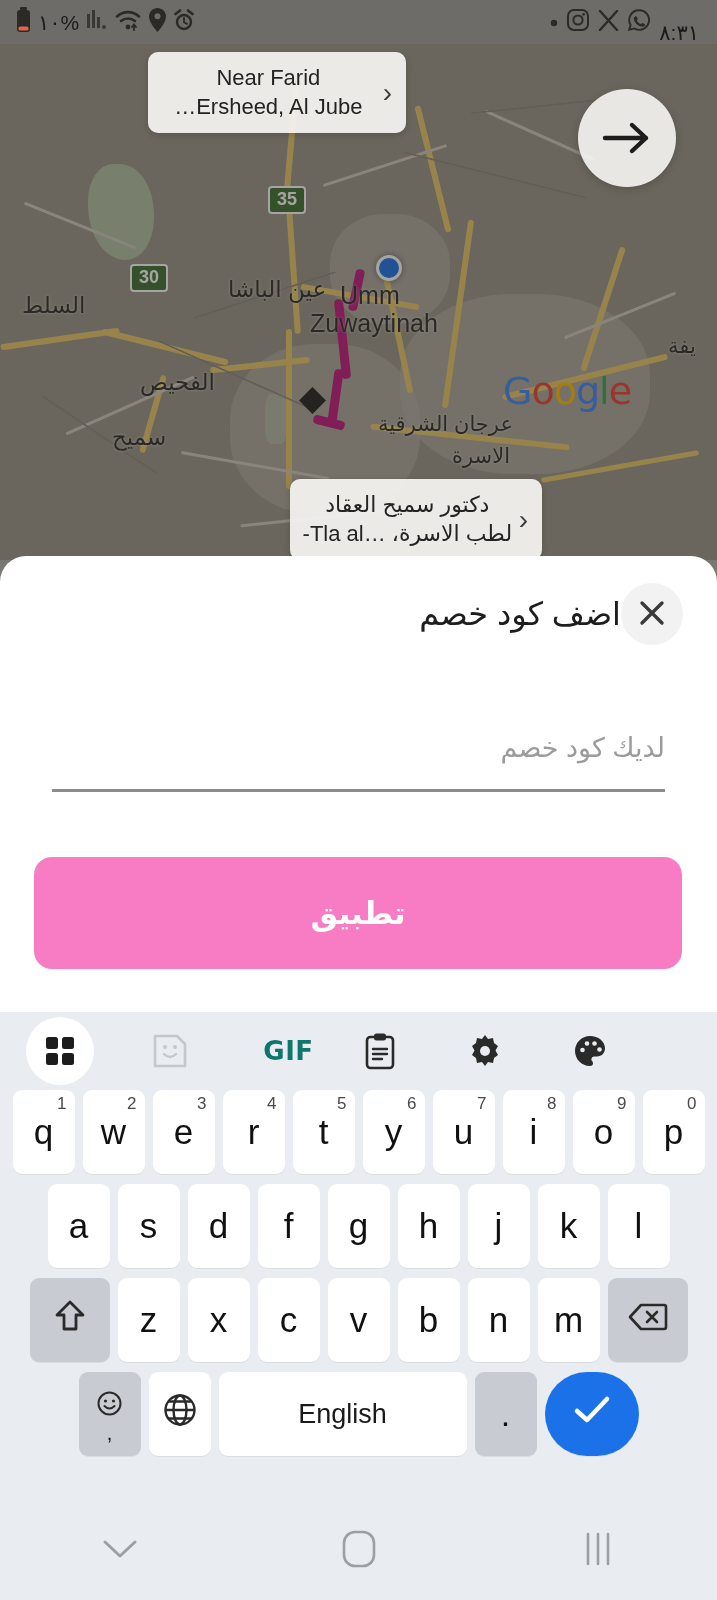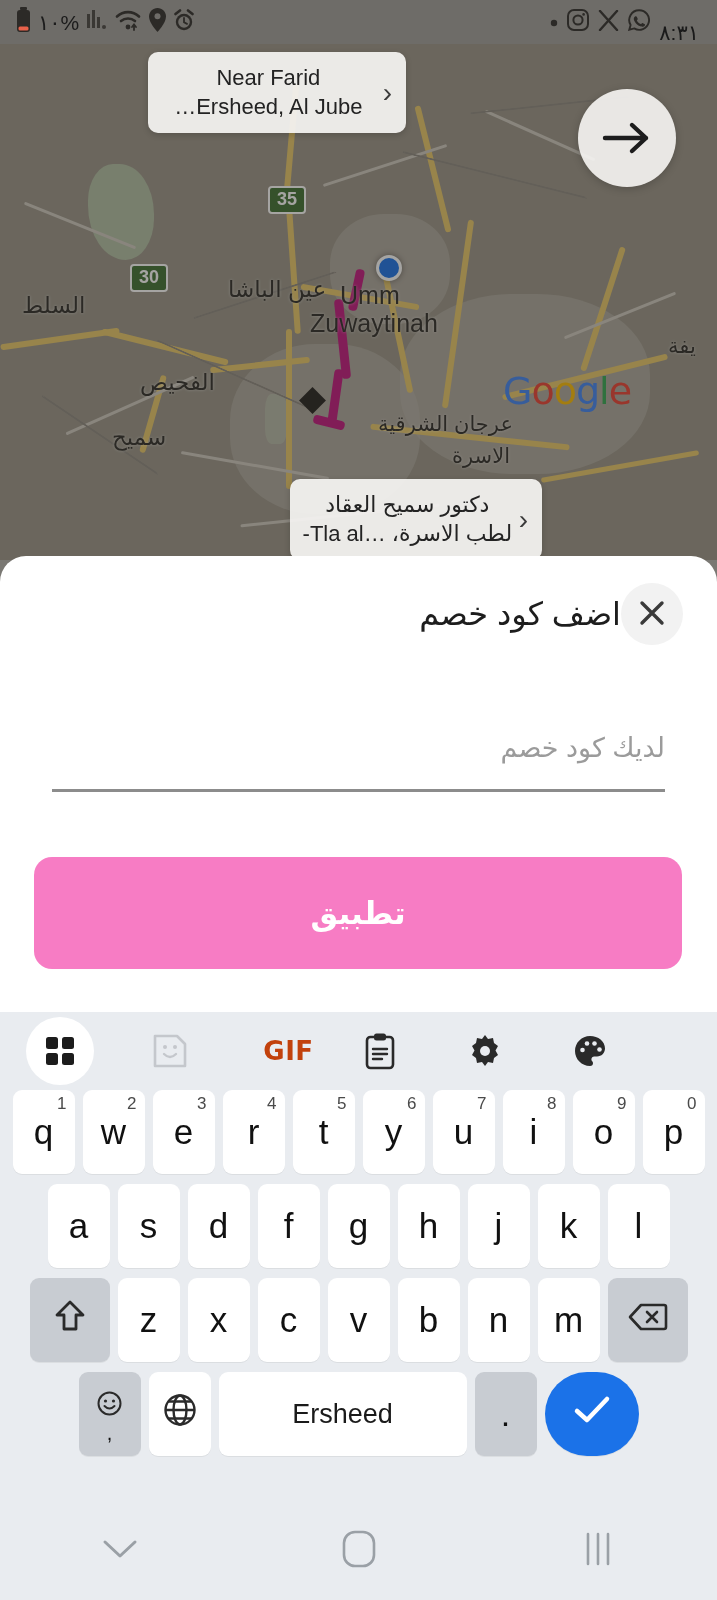--- a/index.html
+++ b/index.html
@@ -207,21 +207,21 @@
     display: flex; align-items: center; justify-content: center;
     cursor: pointer; background: none; border: none;
   }
   .kb-tool.active {
     background: #ffffff;
     border-radius: 50%;
     width: 68px; height: 68px;
     margin-left: 14px; margin-right: 23px;
   }
   .kb-gif {
-    font-size: 26px; font-weight: 700; color: #c2410c;
+    font-size: 26px; font-weight: 700; color: #0f766e;
     font-family: "DejaVu Sans", sans-serif; letter-spacing: .5px; margin-left: 28px;
   }
   .kb-row {
     display: flex; justify-content: center;
     gap: 8px; margin-bottom: 10px;
     padding: 0 5px;
   }
   .key {
     background: #ffffff;
     border-radius: 9px;
@@ -591,21 +591,21 @@
       </button>
       <button class="key globe">
         <span>
           <svg width="34" height="34" viewBox="0 0 34 34">
               <circle cx="17" cy="17" r="14.5" stroke="#2a2a2a" stroke-width="2.4" fill="none"></circle>
               <ellipse cx="17" cy="17" rx="6.5" ry="14.5" stroke="#2a2a2a" stroke-width="2.4" fill="none"></ellipse>
               <path d="M2.5 17 H31.5 M5 8.5 H29 M5 25.5 H29" stroke="#2a2a2a" stroke-width="2.4"></path>
             </svg>
         </span>
       </button>
-      <button class="key space">Ersheed</button>
+      <button class="key space">English</button>
       <button class="key dot">.</button>
       <button class="key enter">
         <span>
           <svg width="40" height="32" viewBox="0 0 40 32">
               <path d="M5 17 L15 26 L35 5" stroke="#ffffff" stroke-width="4.5" fill="none" stroke-linecap="round" stroke-linejoin="round"></path>
             </svg>
         </span>
       </button>
     </div>
   </div>

